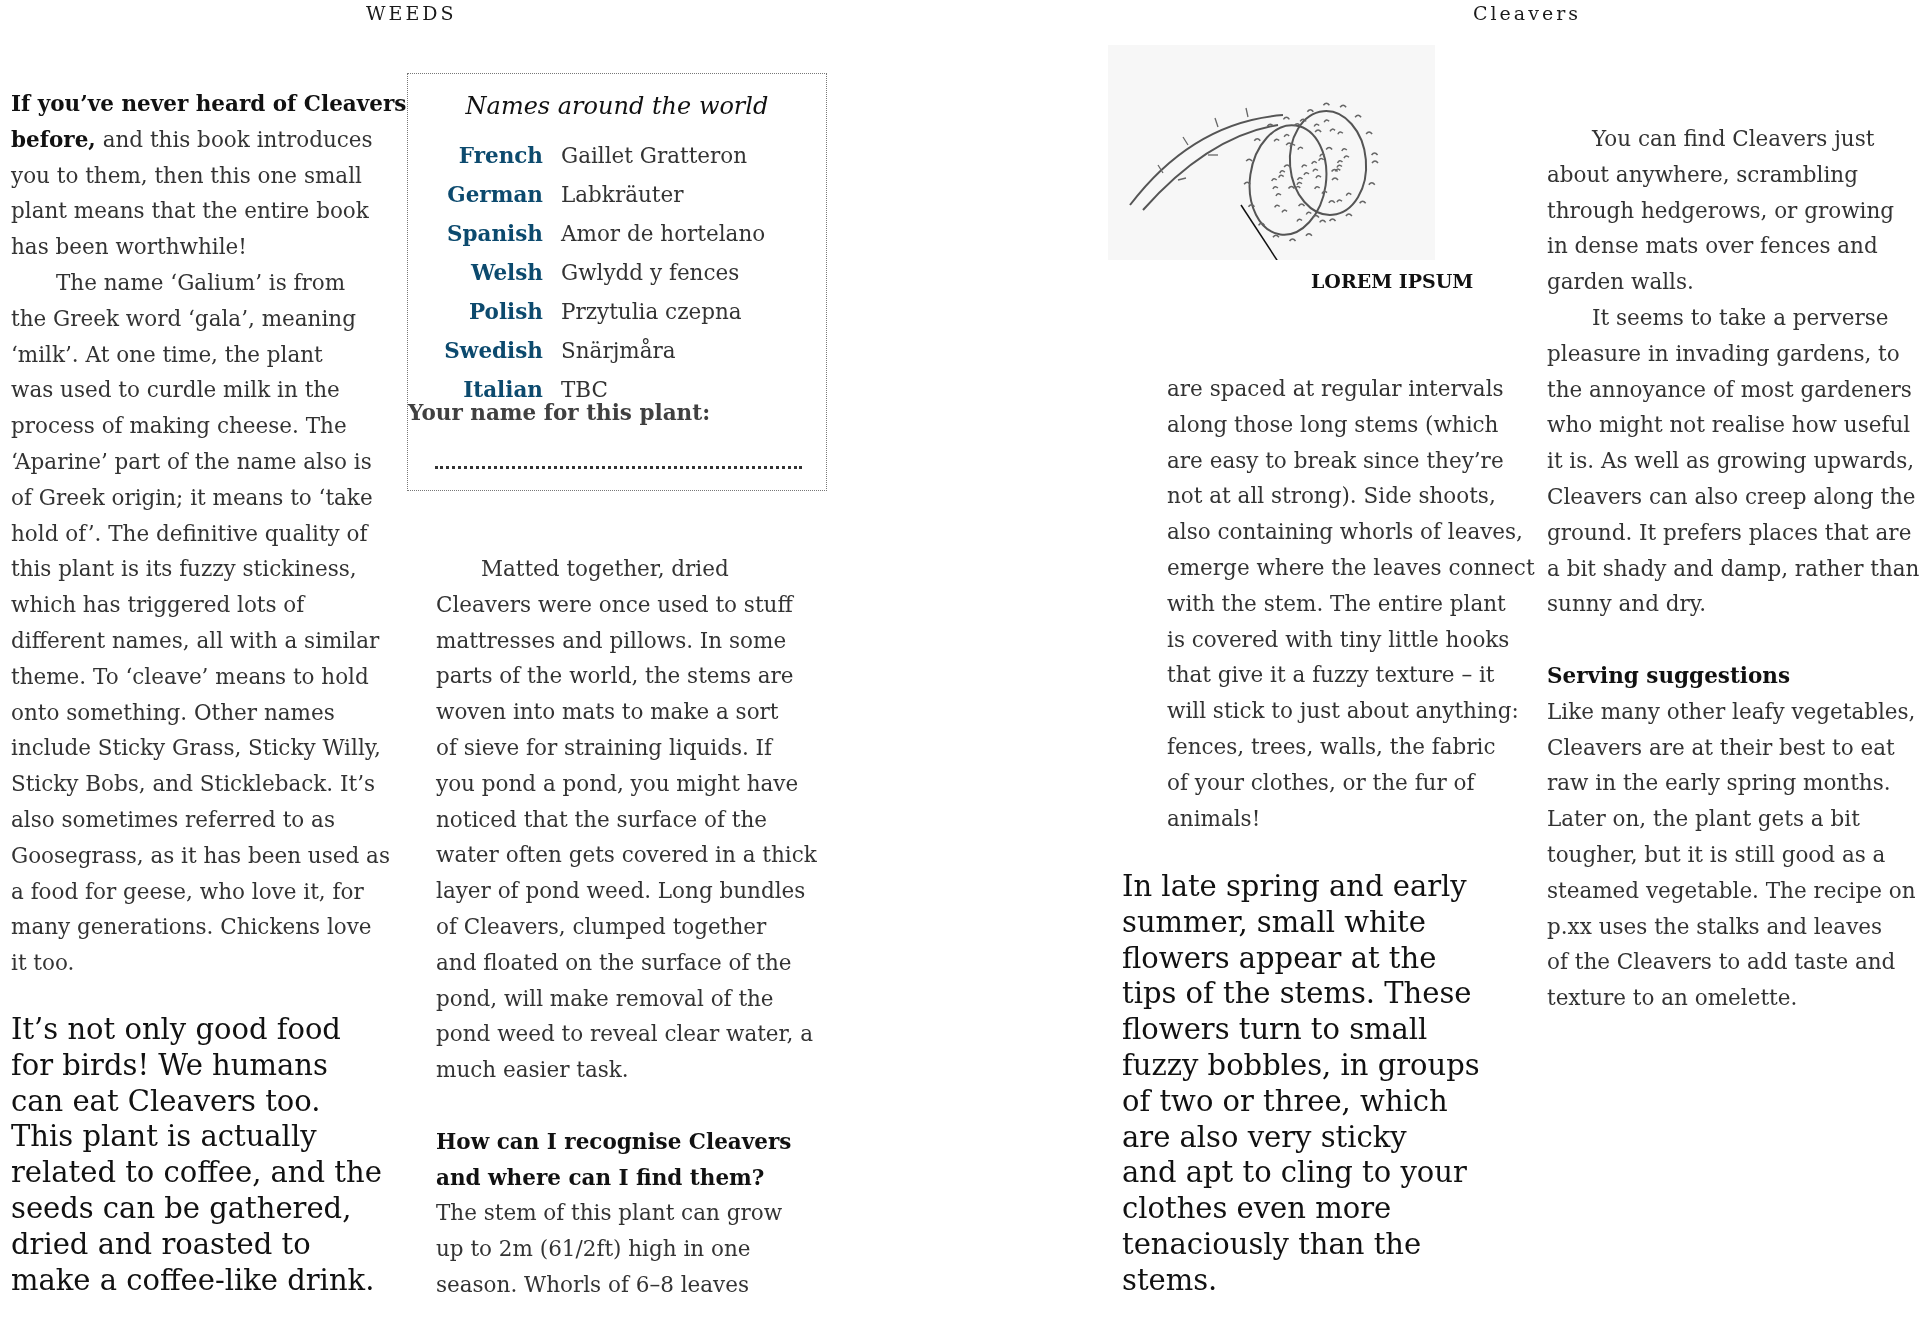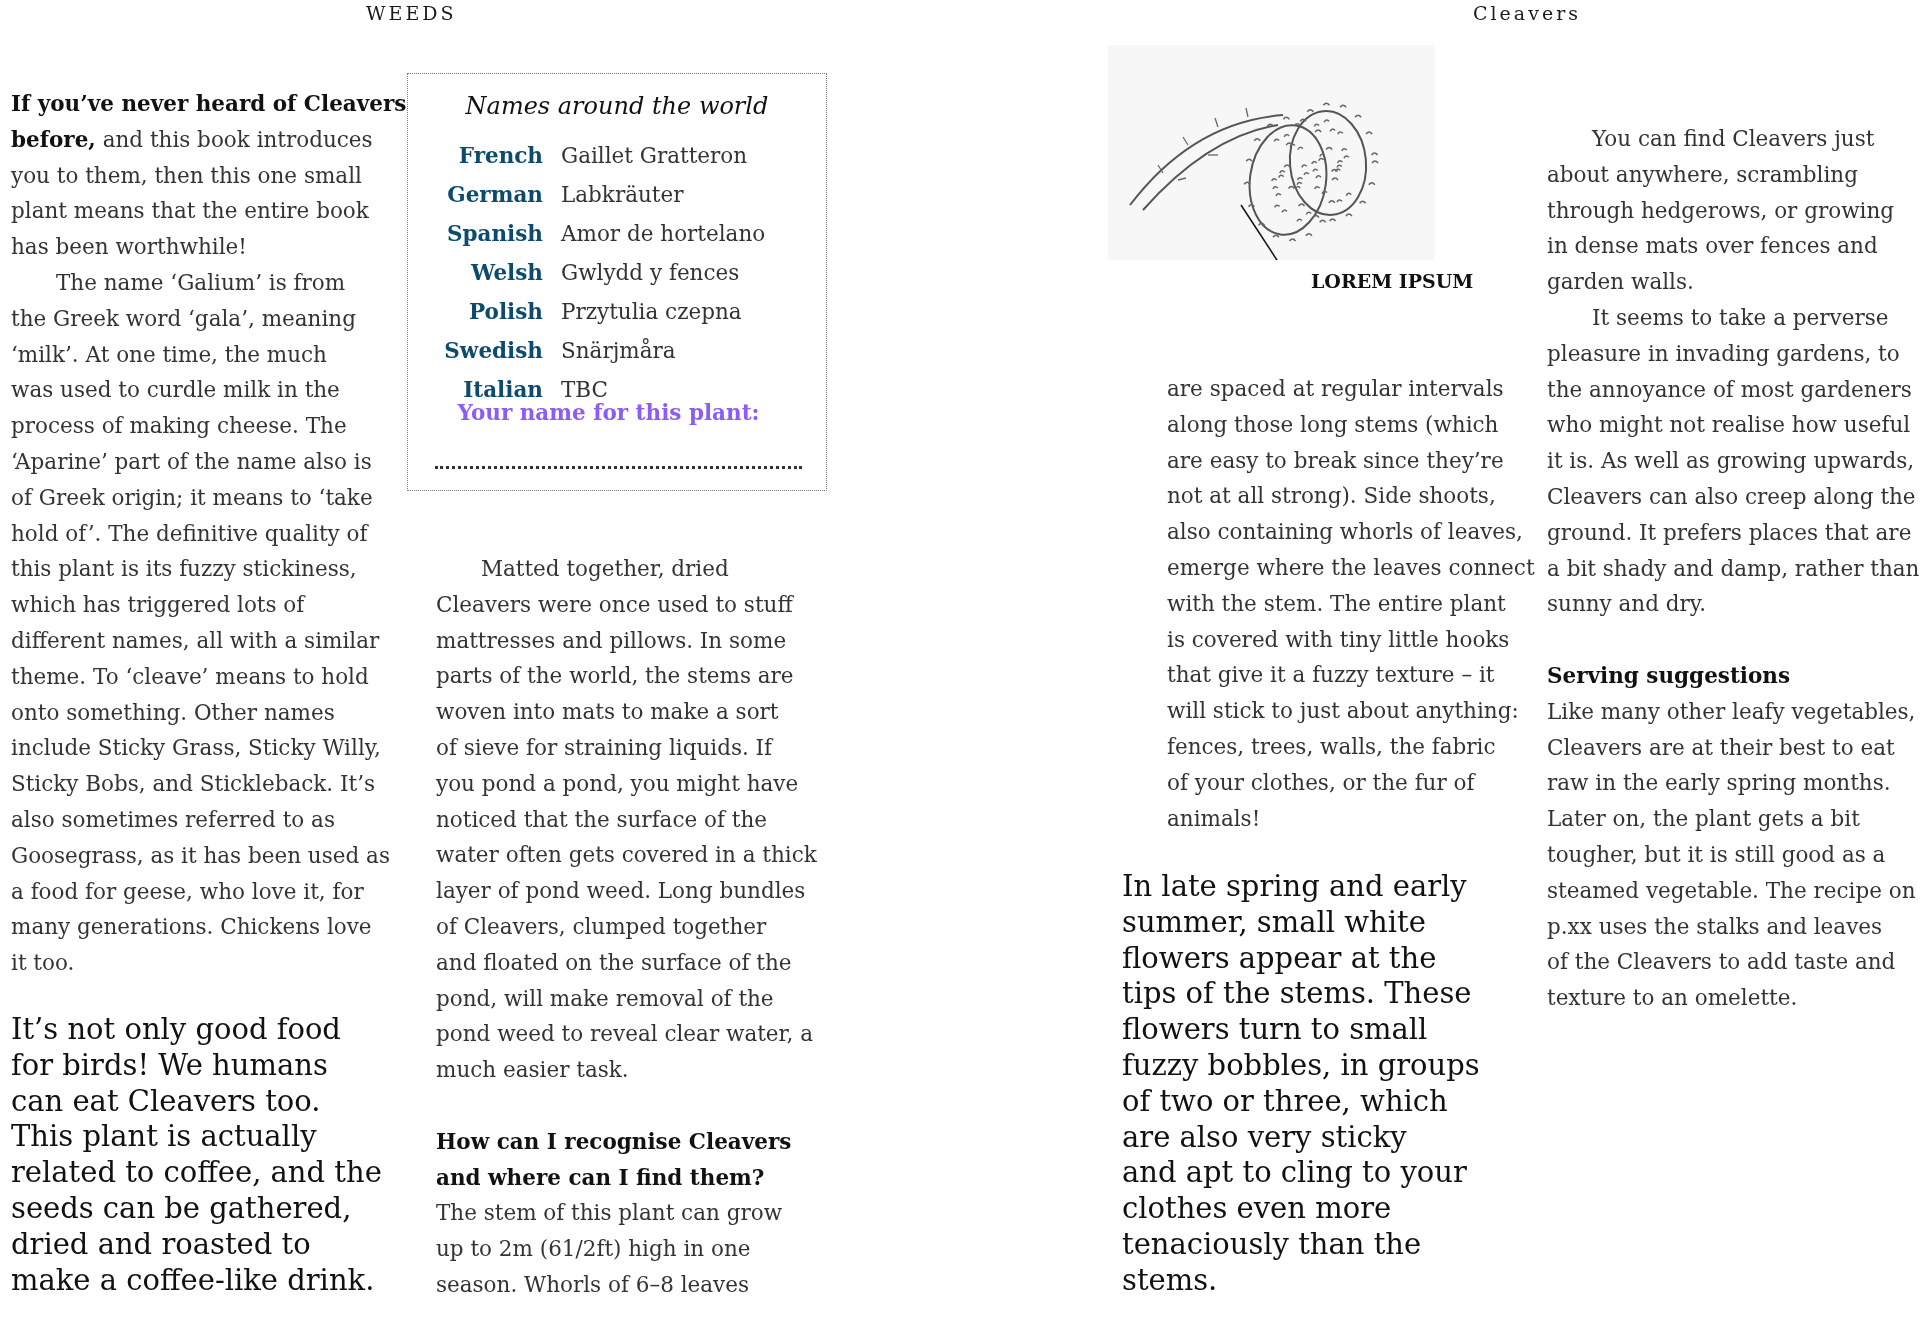--- a/index.html
+++ b/index.html
@@ -15,21 +15,21 @@
     .pull { position: absolute; font-size: 29px; line-height: 35.8px; color: #111; }
     .line { display: block; white-space: nowrap; }
     .names-box { position: absolute; left: 407px; top: 73px; width: 420px; height: 418px;
       border: 1.5px dotted #777; box-sizing: border-box; }
     .names-title { position: absolute; left: 0; right: 0; top: 18px; text-align: center;
       font-style: italic; font-size: 24px; color: #111; }
     .names-table { position: absolute; top: 62px; left: 0; width: 100%; border-collapse: collapse; }
     .names-table td { font-size: 21.5px; line-height: 39px; padding: 0; white-space: nowrap; }
     .names-table td.lang { text-align: right; font-weight: bold; color: #0c4a6e; width: 135px; padding-right: 18px; }
     .names-table td.val { text-align: left; color: #333; }
-    .your-name { position: absolute; left: 0; right: 17px; top: 326px; text-align: center; font-weight: bold; font-size: 21.5px; color: #8b5cf6; }
+    .your-name { position: absolute; left: 0; right: 17px; top: 326px; text-align: left; font-weight: bold; font-size: 21.5px; color: #404040; }
     .dots { position: absolute; left: 27px; right: 24px; top: 392px; border-bottom: 3px dotted #333; height: 0; }
     .illustration { position: absolute; left: 1108px; top: 45px; width: 327px; height: 215px; background: #f7f7f7; }
     .caption { position: absolute; left: 1311px; top: 270px; font-weight: bold; font-size: 19px; color: #111; }
   </style>
 </head>
 <body>
 
 <div class="abs running-head" style="left:366px;">WEEDS</div>
 <div class="abs running-head" style="left:1473px;">Cleavers</div>
 
@@ -37,21 +37,21 @@
   <p>
     <span class="line lead">If you’ve never heard of Cleavers</span>
     <span class="line"><span class="lead">before,</span><span> and this book introduces</span></span>
     <span class="line">you to them, then this one small</span>
     <span class="line">plant means that the entire book</span>
     <span class="line">has been worthwhile!</span>
   </p>
   <p id="c1p2">
       <span class="line" style="text-indent: 45px;">The name ‘Galium’ is from</span>
       <span class="line">the Greek word ‘gala’, meaning</span>
-      <span class="line">‘milk’. At one time, the much</span>
+      <span class="line">‘milk’. At one time, the plant</span>
       <span class="line">was used to curdle milk in the</span>
       <span class="line">process of making cheese. The</span>
       <span class="line">‘Aparine’ part of the name also is</span>
       <span class="line">of Greek origin; it means to ‘take</span>
       <span class="line">hold of’. The definitive quality of</span>
       <span class="line">this plant is its fuzzy stickiness,</span>
       <span class="line">which has triggered lots of</span>
       <span class="line">different names, all with a similar</span>
       <span class="line">theme. To ‘cleave’ means to hold</span>
       <span class="line">onto something. Other names</span>

